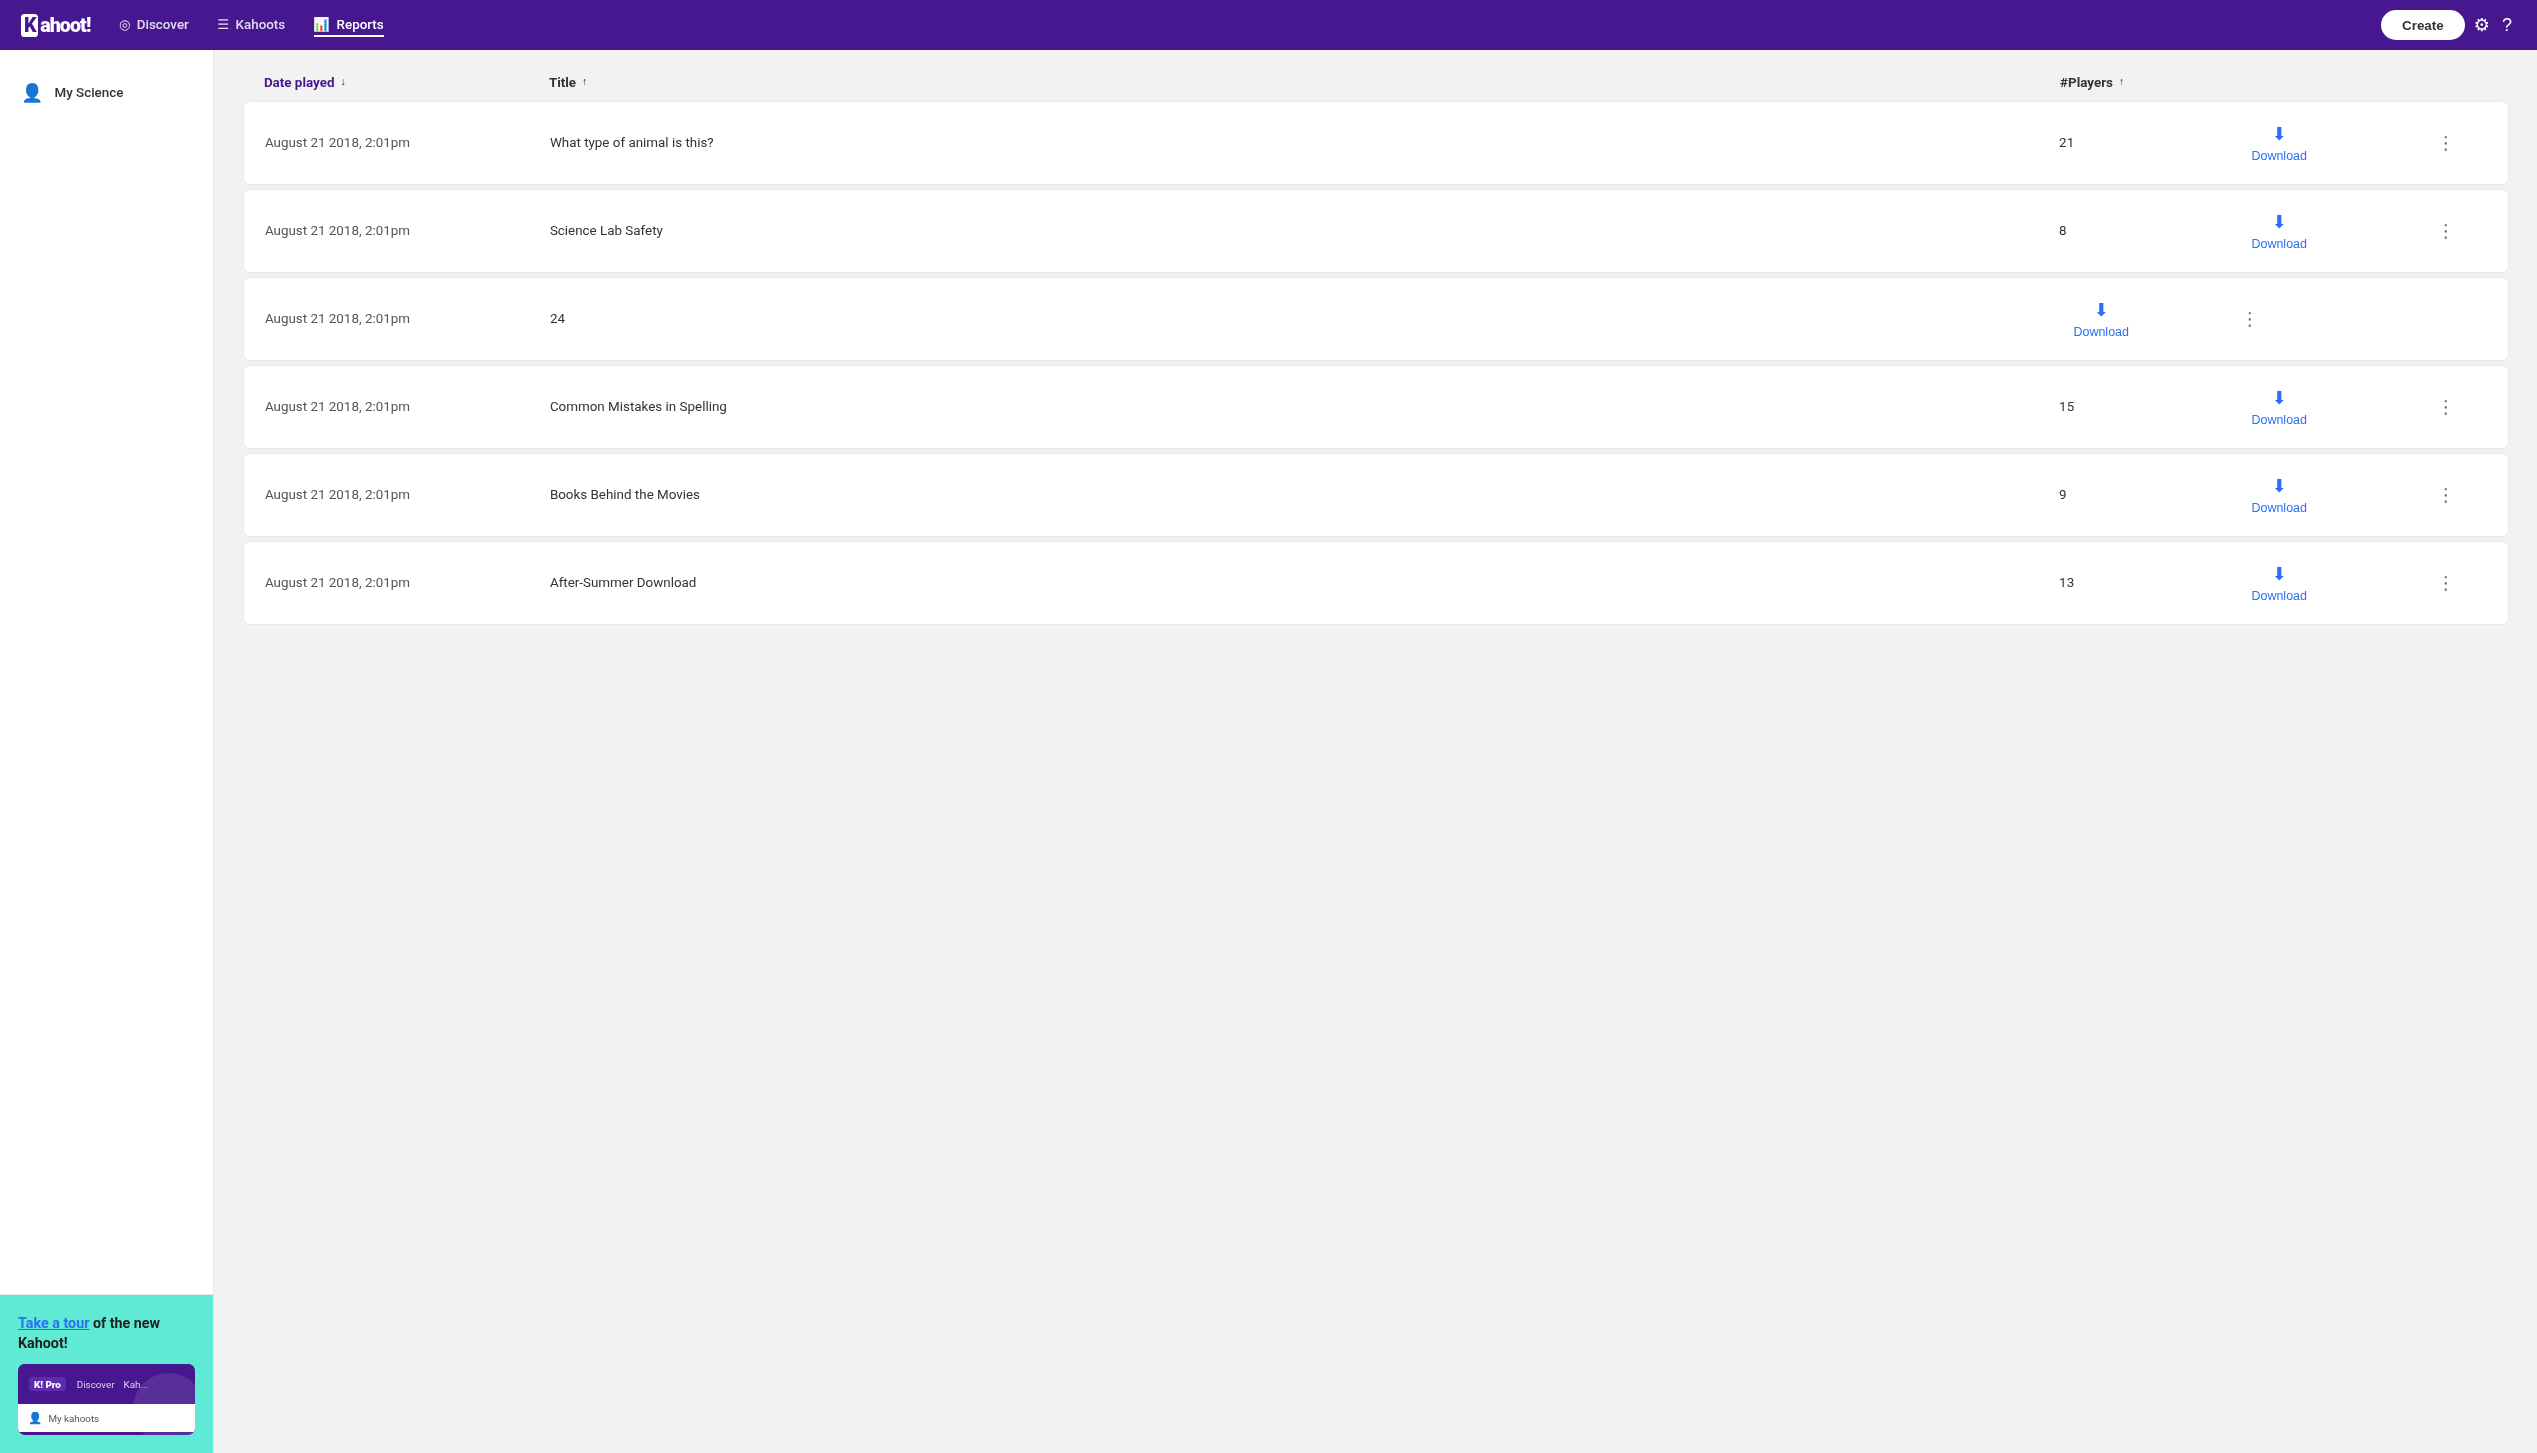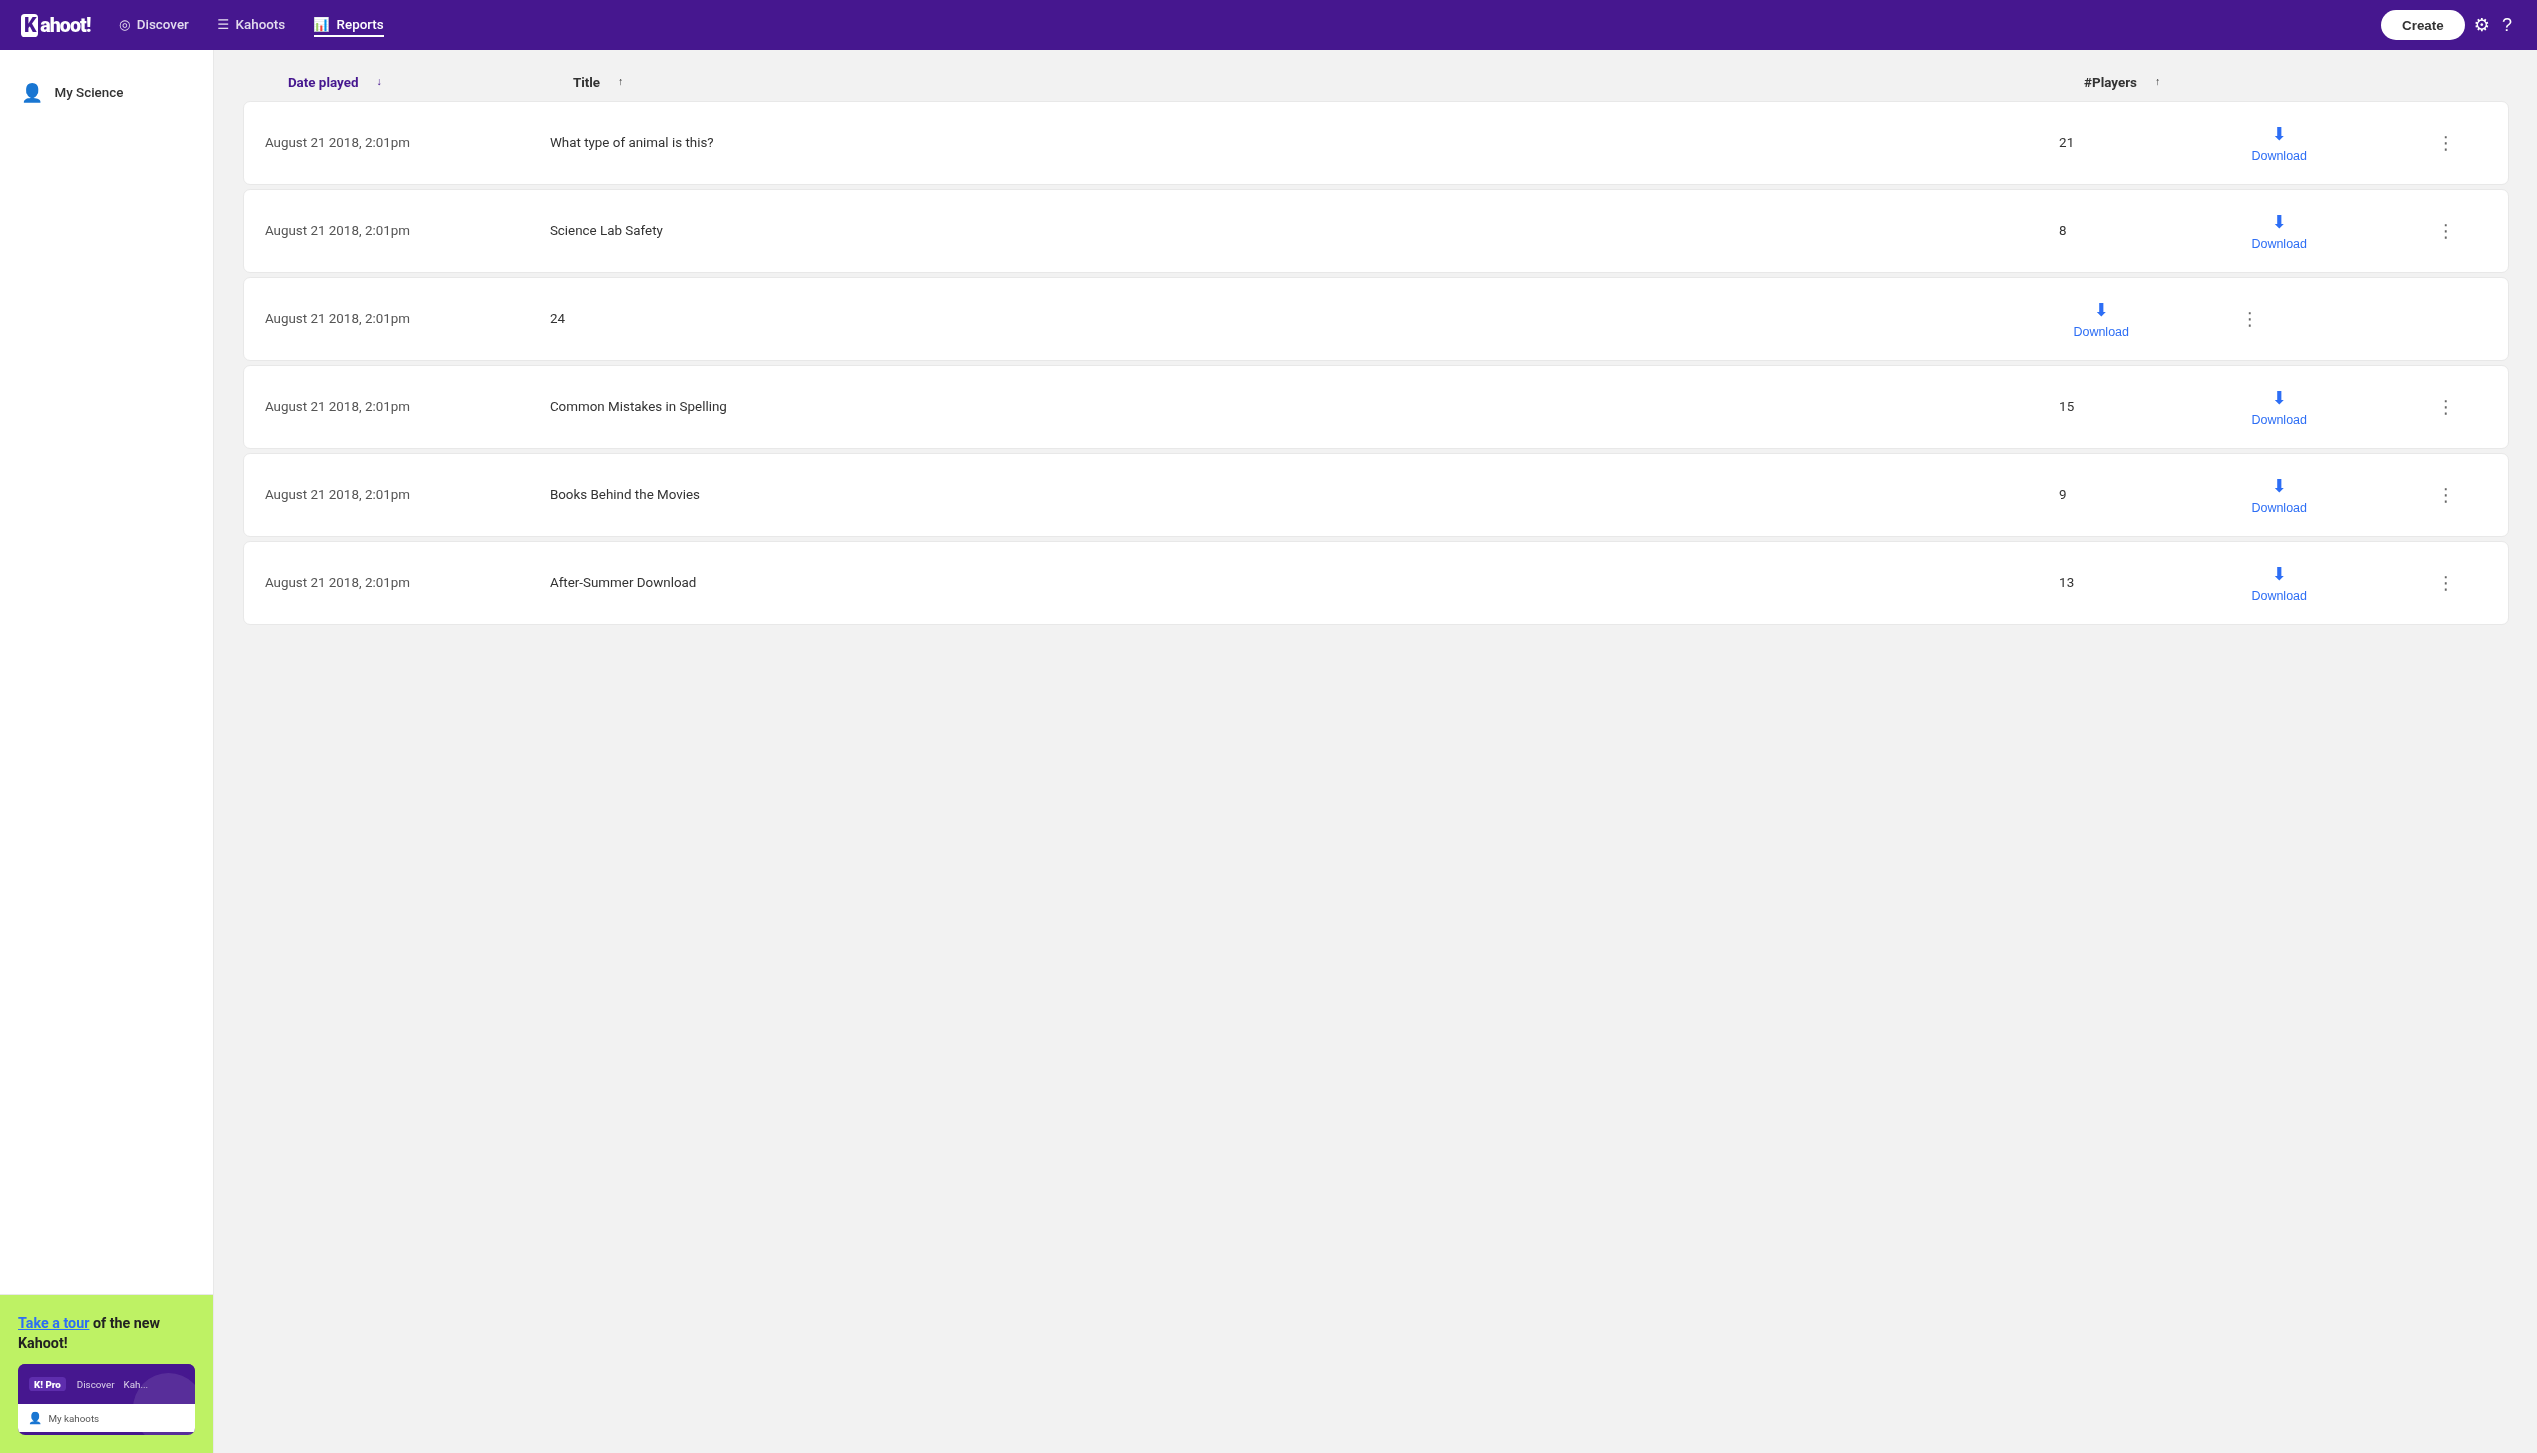--- a/index.html
+++ b/index.html
@@ -94,21 +94,21 @@
       font-size: 18px;
       color: #555;
     }
 
     
     .promo-card {
       position: absolute;
       bottom: 0;
       left: 0;
       right: 0;
-      background: #bef264;
+      background: #5eead4;
       border-top: 0.9px solid #e8e8e8;
       padding: 18px;
       overflow: hidden;
     }
     .promo-card-title {
       font-size: 14.3px;
       font-weight: 700;
       color: #222;
       line-height: 1.4;
       margin-bottom: 10.7px;
@@ -187,22 +187,21 @@
       grid-template-columns: 285px 1fr 178px 196px 53px;
       padding: 7.1px 21.4px;
       margin-bottom: 3.6px;
     }
     .table-header-cell {
       font-size: 13.4px;
       font-weight: 700;
       color: #333;
       display: flex;
       align-items: flex-start;
-      gap: 18px;
-      margin-left: 24px;
+      gap: 6px;
     }
     .table-header-cell.purple {
       color: #46178f;
     }
     .sort-arrow {
       font-size: 10.7px;
     }
 
     
     .table-row {

